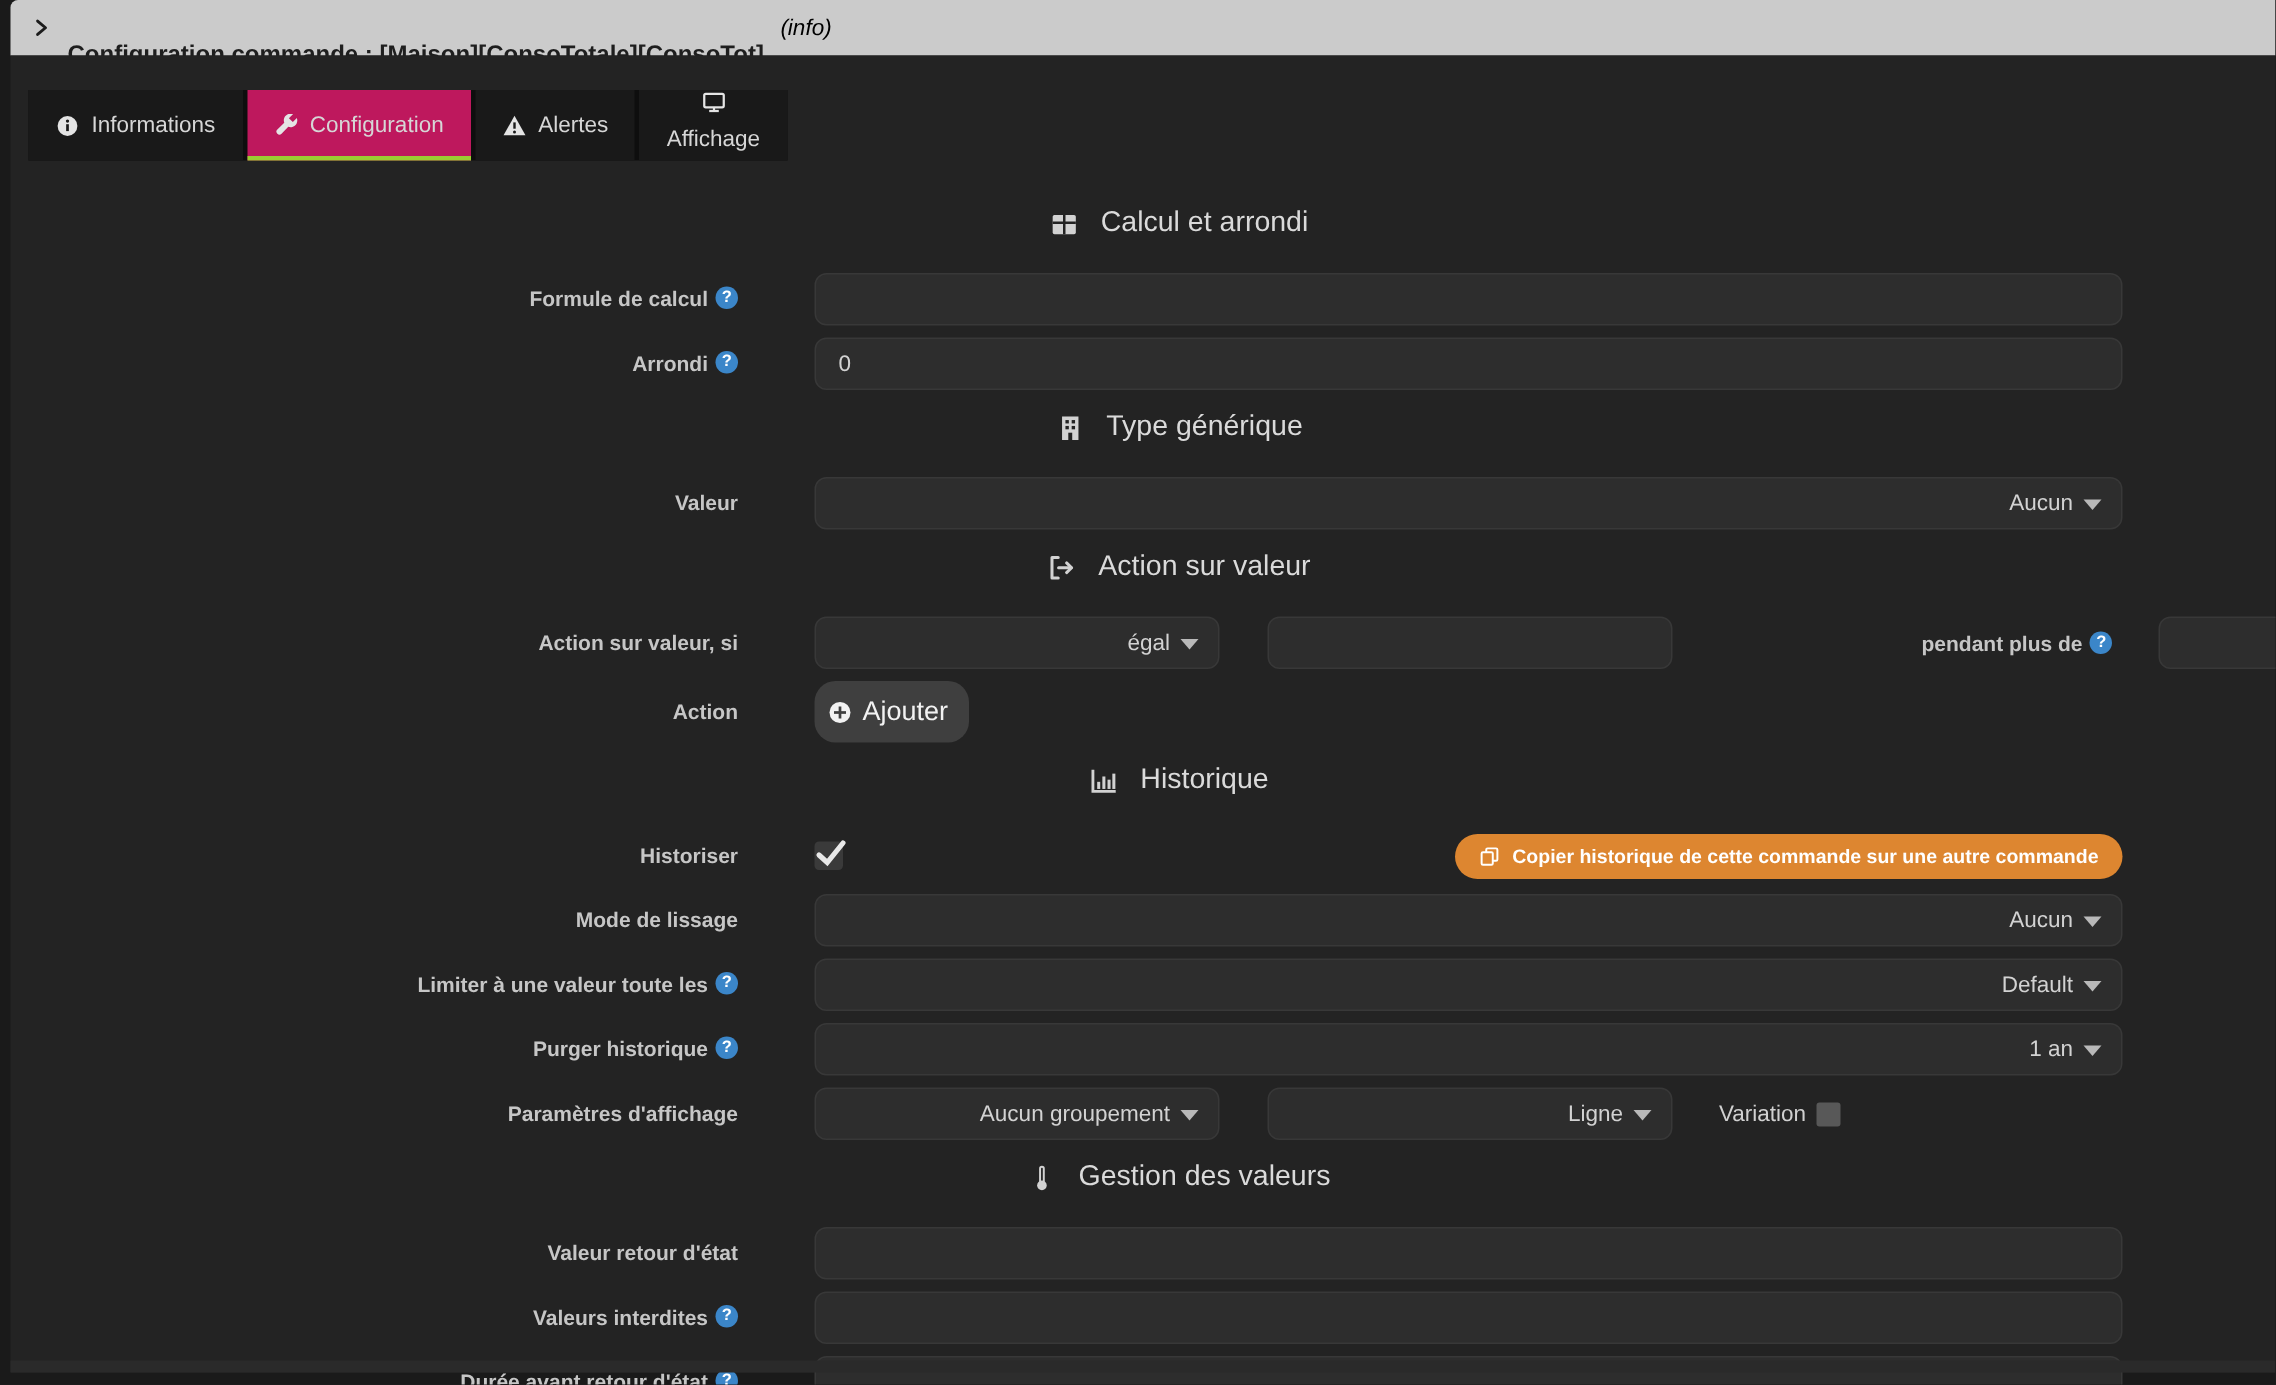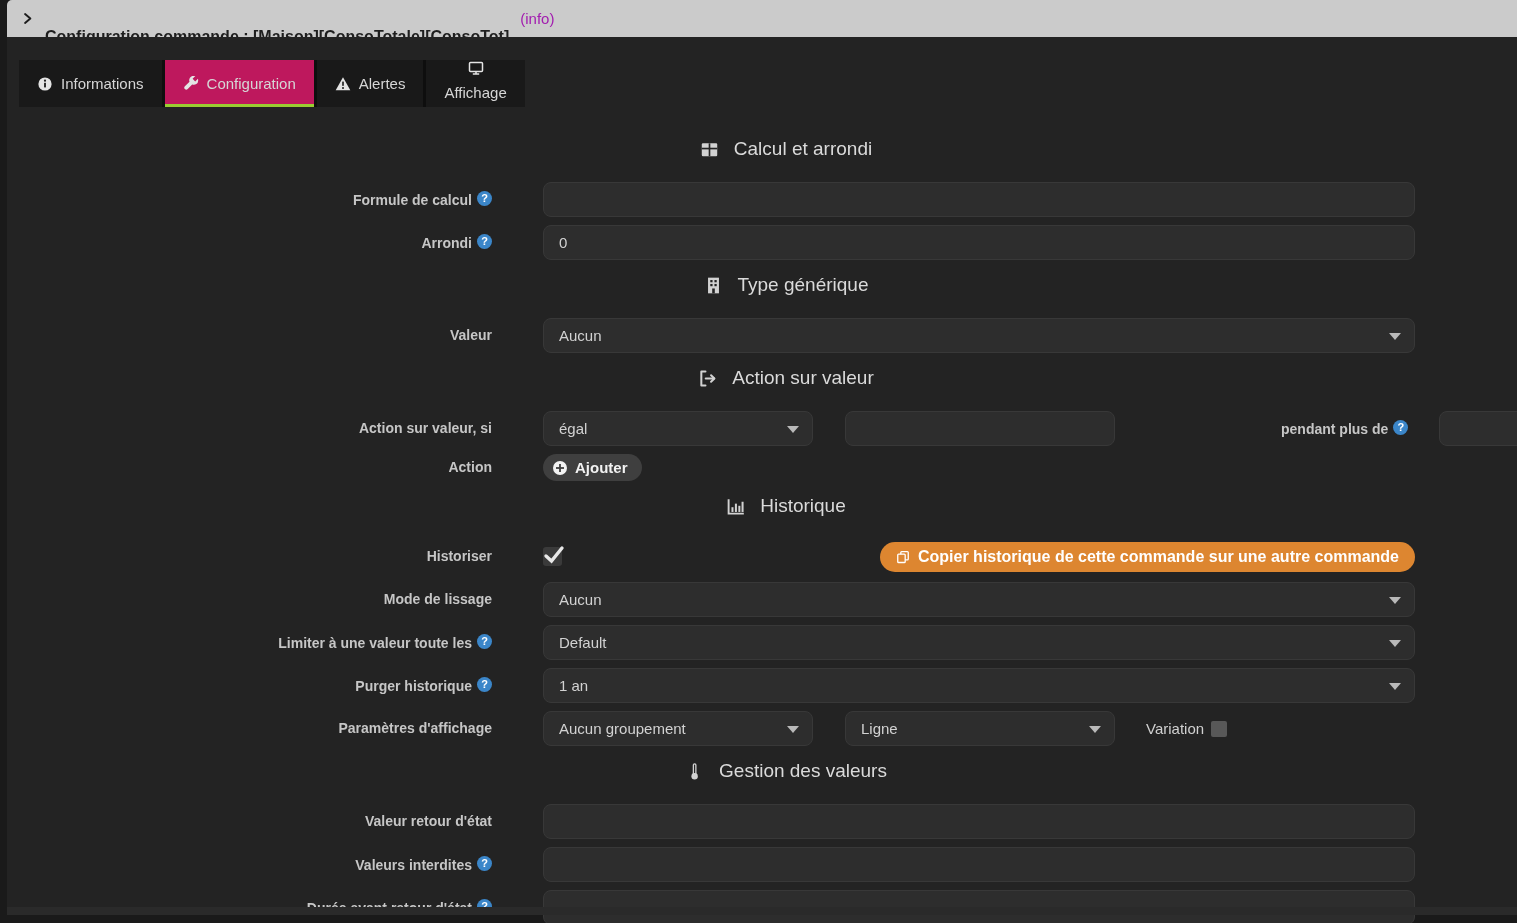--- a/index.html
+++ b/index.html
@@ -4,21 +4,21 @@
 <style>
   * { margin:0; padding:0; box-sizing:border-box; }
   html,body { width:1517px; height:923px; overflow:hidden; background:#1a1a1a;
               font-family:"Liberation Sans", sans-serif; }
 
   
   .titlebar { margin-left:7px; height:37px; background:#cbcbcb; display:flex;
               align-items:center; padding:0 14px; gap:11px; border-radius:5px 0 0 0; }
   .titlebar .chev { width:13px; height:13px; color:#1c1c1c; flex:none; }
   .titlebar .ttl { font-size:16px; font-weight:600; color:#1e1e1e;margin-top:36px; }
-  .titlebar .info { font-size:15px; color:#a21caf; cursor:pointer; }
+  .titlebar .info { font-size:15px; font-style:italic; color:#000000; cursor:pointer; }
 
   
   .content { margin-left:7px; background:#232323; height:878px; padding-top:23px; position:relative; }
   .bottom-strip { position:absolute; left:0; right:0; bottom:0; height:8px; background:#2a2a2a; }
 
   
   .tabs { display:inline-flex; margin-left:12px; background:#0e0e0e; }
   .tab { display:flex; align-items:center; gap:8px; padding:0 18px; height:47px;
          background:#191919; color:#d6d6d6; font-size:15px; cursor:pointer; margin-right:3px; }
   .tab:last-child { margin-right:0;flex-direction:column; }
@@ -40,40 +40,40 @@
   .ctrl.grow { width:auto; flex:1; }
 
   .tinput { height:35px; width:100%; background:#2d2d2d; border:1px solid #383838;
             border-radius:8px; color:#d2d2d2; font-size:15px; padding:0 15px;
             outline:none; font-family:"Liberation Sans", sans-serif; }
   .tinput.half { width:270px; flex:none; }
   .tinput.tail { width:130px; flex:none; }
 
   .select { position:relative; height:35px; background:#2d2d2d; border:1px solid #383838;
             border-radius:8px; color:#d2d2d2; font-size:15px; display:flex; align-items:center;
-            padding:0 32px 0 15px; cursor:pointer; }
+            padding:0 32px 0 15px; cursor:pointer;justify-content:flex-end; }
   .select.full { width:100%; }
   .select.half { width:270px; flex:none; }
   .select .caret { position:absolute; right:13px; top:14px; width:0; height:0;
                    border-left:6px solid transparent; border-right:6px solid transparent;
                    border-top:7px solid #b9b9b9; }
 
   .help { display:inline-block; width:15px; height:15px; border-radius:50%;
           background:#3b86c9; color:#fff; font-size:11px; font-weight:700;
           line-height:15px; text-align:center; margin-left:5px; vertical-align:3px; }
 
-  .btn-add { display:inline-flex; align-items:center; gap:7px; height:27px;
+  .btn-add { display:inline-flex; align-items:center; gap:7px; height:41px;
              padding:0 14px 0 9px; border:none; border-radius:14px; background:#3f3f3f;
-             color:#f2f2f2; font-size:15px; font-weight:700; cursor:pointer;
+             color:#f2f2f2; font-size:18px; font-weight:400; cursor:pointer;
              font-family:"Liberation Sans", sans-serif; }
   .btn-add svg { width:16px; height:16px; }
 
   .btn-orange { display:inline-flex; align-items:center; gap:8px; height:30px;
                 padding:0 16px; border:none; border-radius:15px; background:#dd8630;
-                color:#ffffff; font-size:16px; font-weight:600; cursor:pointer;
+                color:#ffffff; font-size:13px; font-weight:600; cursor:pointer;
                 margin-left:auto; font-family:"Liberation Sans", sans-serif; }
   .btn-orange svg { width:14px; height:14px; flex:none; }
 
   .checkbox { width:19px; height:19px; background:#3a3a3a; border-radius:3px;
               position:relative; cursor:pointer; flex:none; }
   .checkbox svg { display:none; position:absolute; left:0px; top:-4px; width:22px;
                   height:22px; color:#e8e8e8; }
   .checkbox.checked svg { display:block; }
   .checkbox.small { width:16px; height:16px; background:#585858; border-radius:2px; }
 

